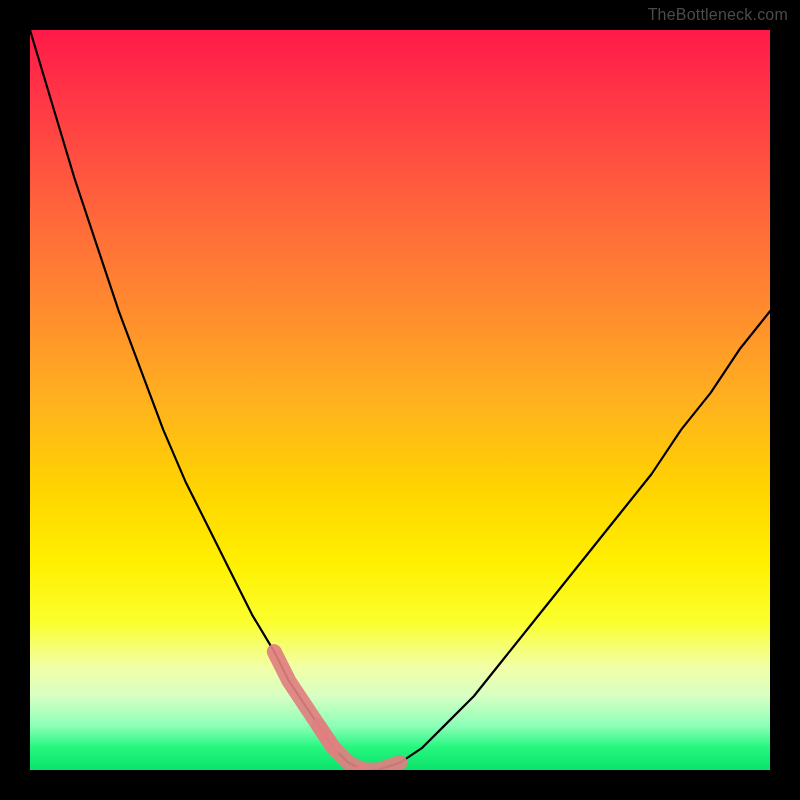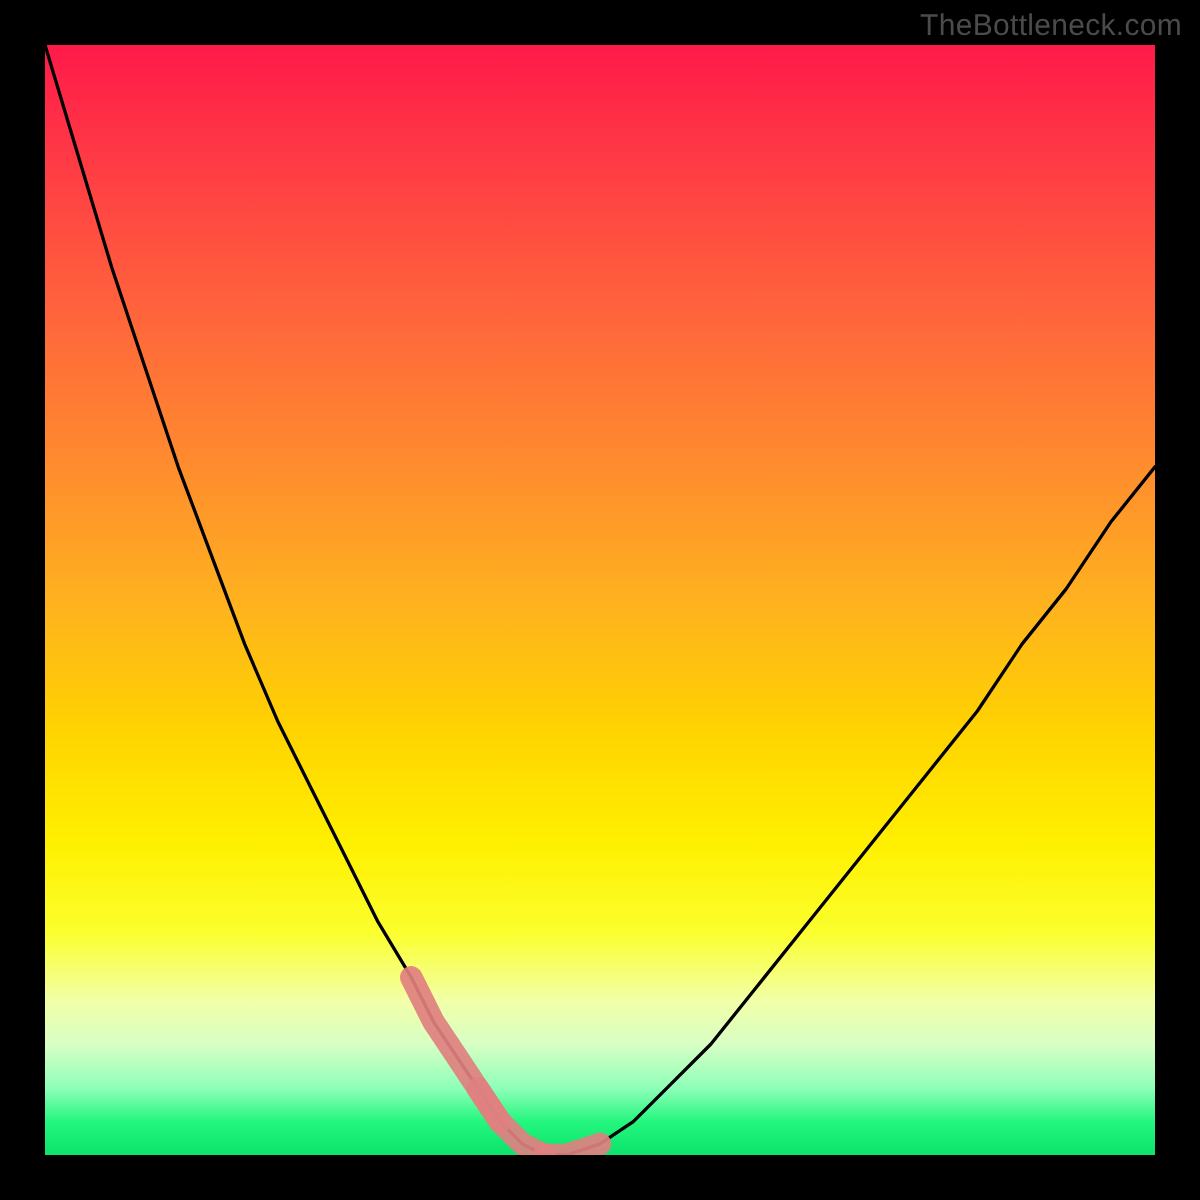--- a/index.html
+++ b/index.html
@@ -14,21 +14,21 @@
     position: relative;
     width: 800px;
     height: 800px;
     background: #000;
   }
   .watermark {
     position: absolute;
     top: 6px;
     right: 12px;
     color: #4b4b4b;
-    font-size: 20px;
+    font-size: 16px;
     letter-spacing: 0.2px;
     z-index: 10;
     font-weight: 500;
   }
   .plot {
     position: absolute;
     left: 30px;
     top: 30px;
     width: 740px;
     height: 740px;

